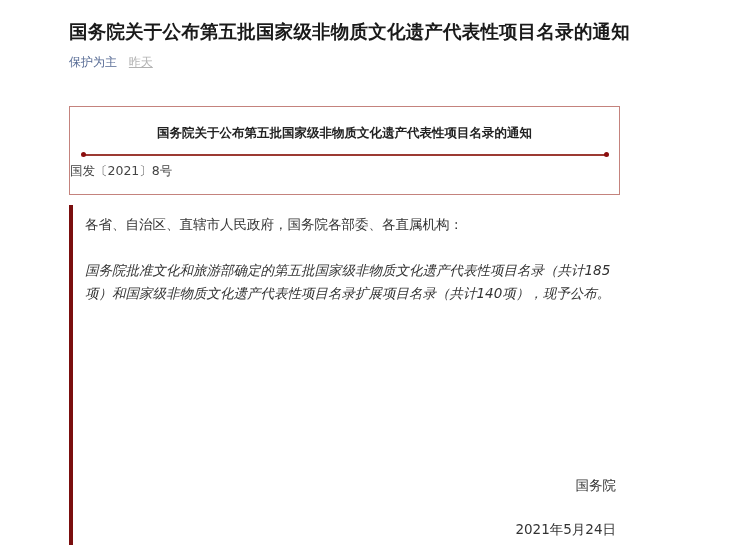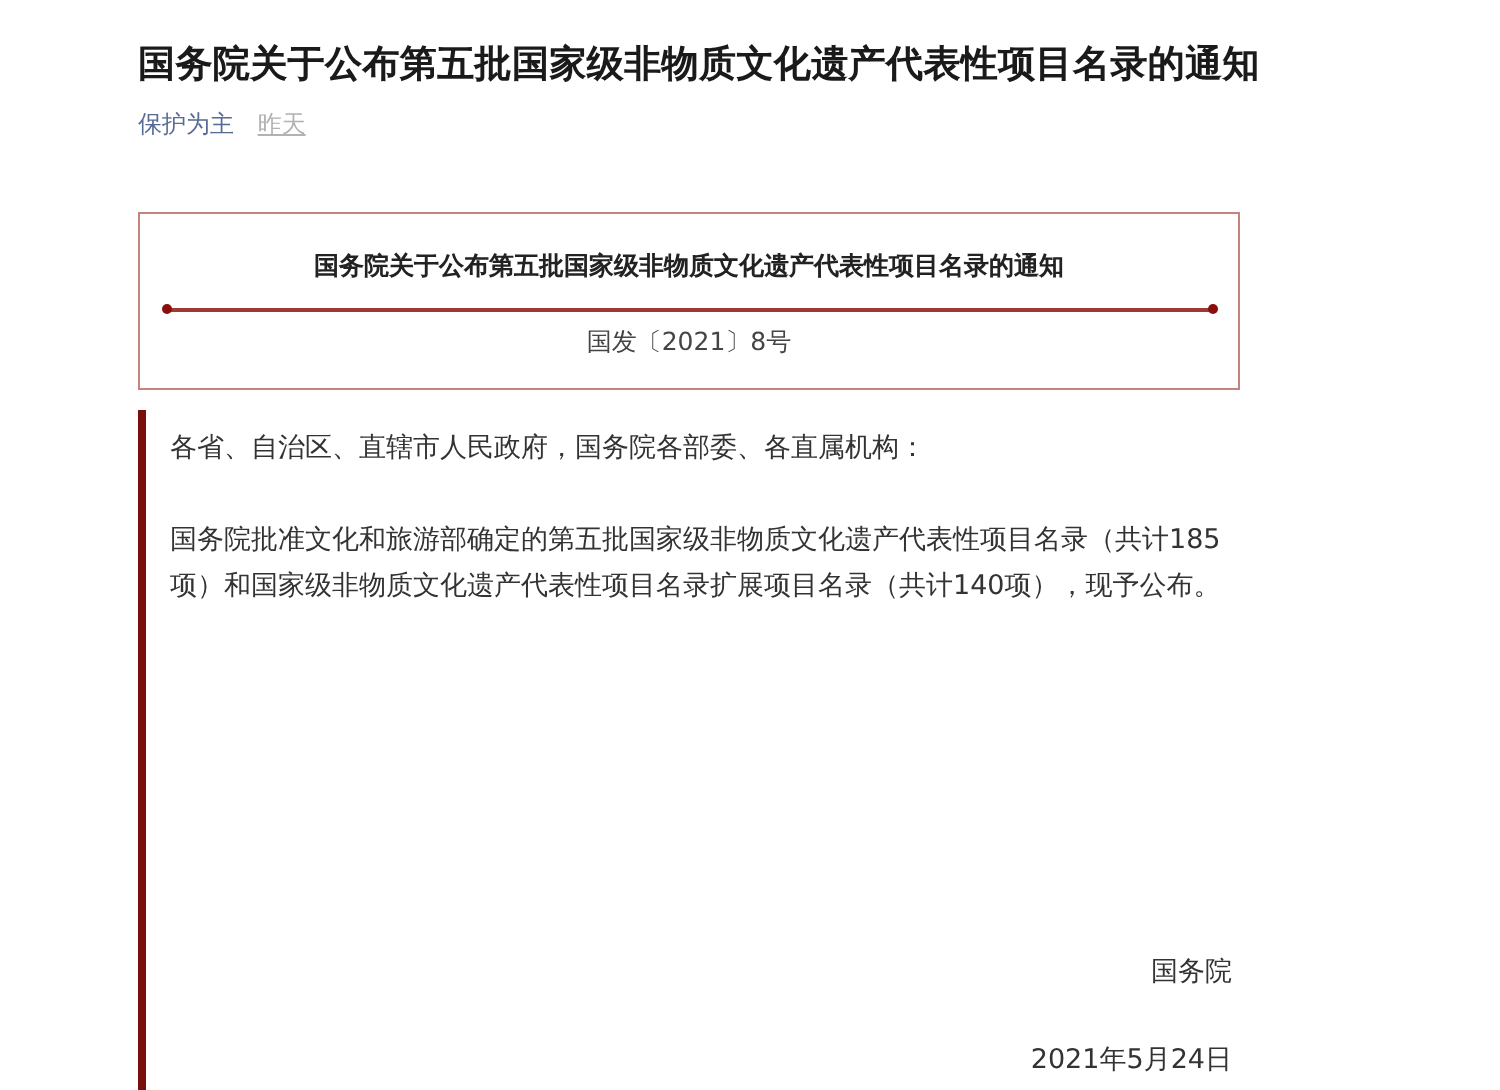--- a/index.html
+++ b/index.html
@@ -10,27 +10,27 @@
   .meta { position: absolute; left: 69px; top: 54px; font-size: 12px; white-space: nowrap; }
   .meta .src { color: #576b95; }
   .meta .time { color: #b2b2b2; margin-left: 8px; text-decoration: underline; }
   .box { position: absolute; left: 69px; top: 106px; width: 551px; height: 89px;
          border: 1.5px solid #c4837d; box-sizing: border-box; }
   .box-title { position: absolute; left: 0; right: 0; top: 18px; text-align: center;
                font-size: 12.5px; font-weight: bold; color: #222; white-space: nowrap; }
   .box-line { position: absolute; left: 13px; right: 12px; top: 47px; height: 1.5px; background: #9c3a33; }
   .dot { position: absolute; top: 45px; width: 5px; height: 5px; border-radius: 50%; background: #8b0d0d; }
   .dot.l { left: 11px; } .dot.r { right: 10px; }
-  .box-sub { position: absolute; left: 0; right: 0; top: 56px; text-align: center;
+  .box-sub { position: absolute; left: 0; right: 0; top: 56px; 
              font-size: 12.5px; color: #444; white-space: nowrap; }
   .body { position: absolute; left: 69px; top: 205px; width: 560px; height: 340px;
           border-left: 4px solid #7a0e0e; }
   .para { position: absolute; left: 12px; width: 545px; font-size: 13.5px; line-height: 23px; color: #333; }
   .p0 { top: 8px; white-space: nowrap; }
-  .p1 { top: 54px; }
+  .p1 { top: 54px; font-style: italic; }
   .p2 { top: 137px; }
   .sign { position: absolute; right: 0; font-size: 13.5px; color: #333; white-space: nowrap; text-align: right; }
   .s1 { top: 272px; right: 17px; }
   .s2 { top: 316px; right: 17px; }
 </style>
 </head>
 <body>
 
 <div class="title">国务院关于公布第五批国家级非物质文化遗产代表性项目名录的通知</div>
 <div class="meta">

